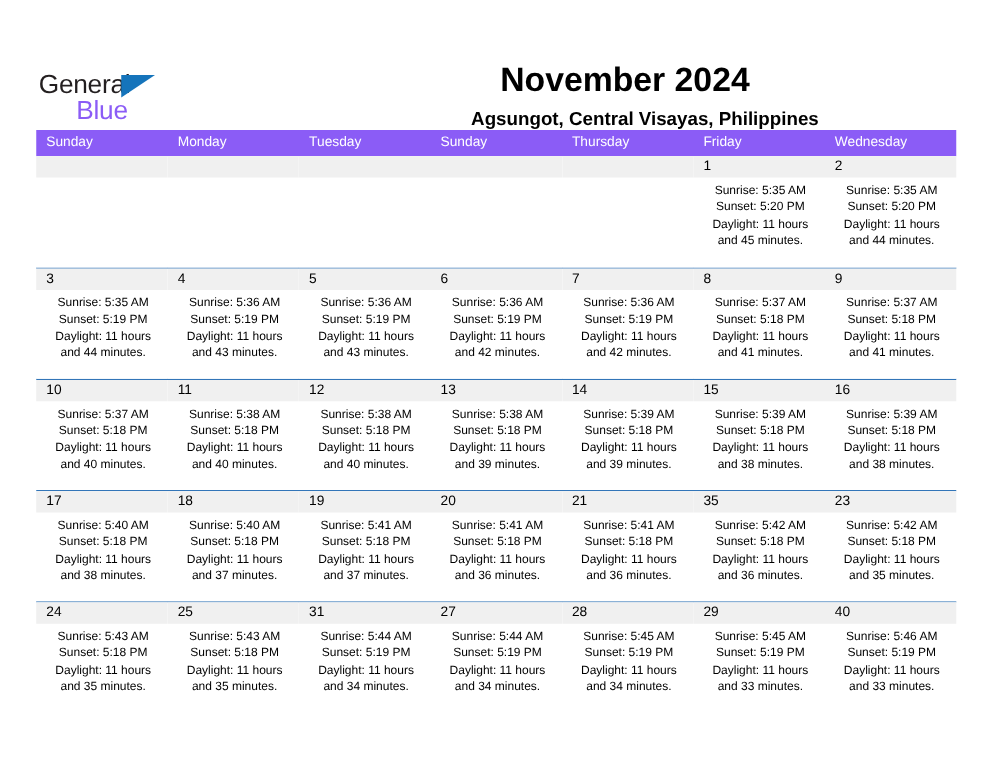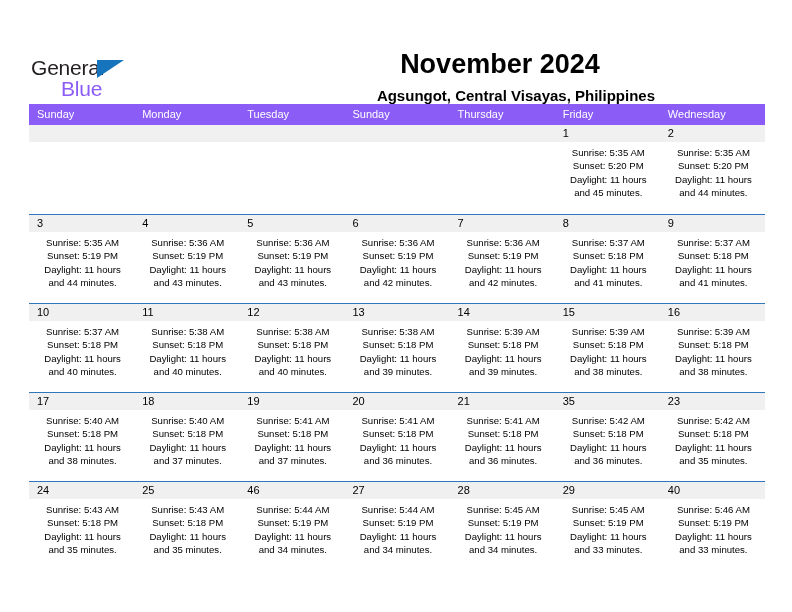--- a/index.html
+++ b/index.html
@@ -401,21 +401,21 @@
           </div>
           <div class="cell">
             <div class="daynum">25</div>
             <div class="info">
               <div>Sunrise: 5:43 AM</div>
               <div>Sunset: 5:18 PM</div>
               <div class="wrap2">Daylight: 11 hours and 35 minutes.</div>
             </div>
           </div>
           <div class="cell">
-            <div class="daynum">46</div>
+            <div class="daynum">31</div>
             <div class="info">
               <div>Sunrise: 5:44 AM</div>
               <div>Sunset: 5:19 PM</div>
               <div class="wrap2">Daylight: 11 hours and 34 minutes.</div>
             </div>
           </div>
           <div class="cell">
             <div class="daynum">27</div>
             <div class="info">
               <div>Sunrise: 5:44 AM</div>

